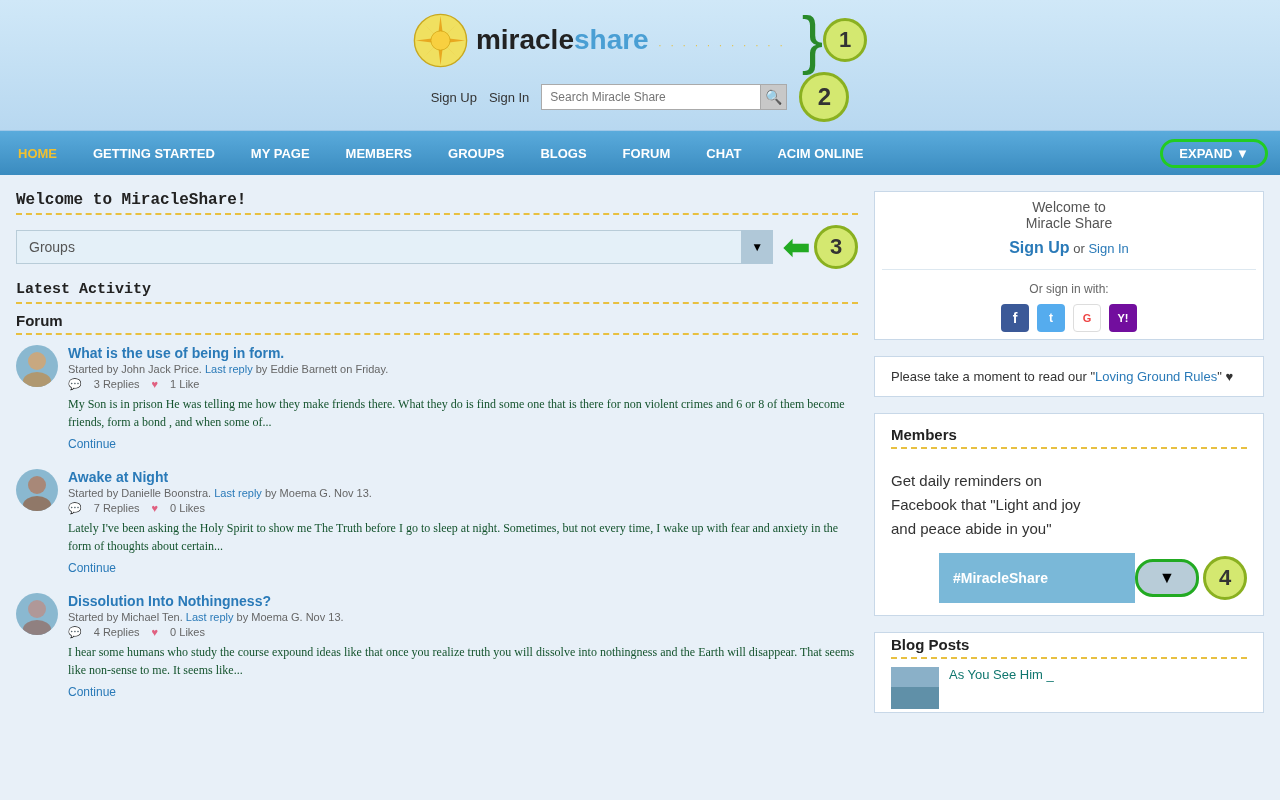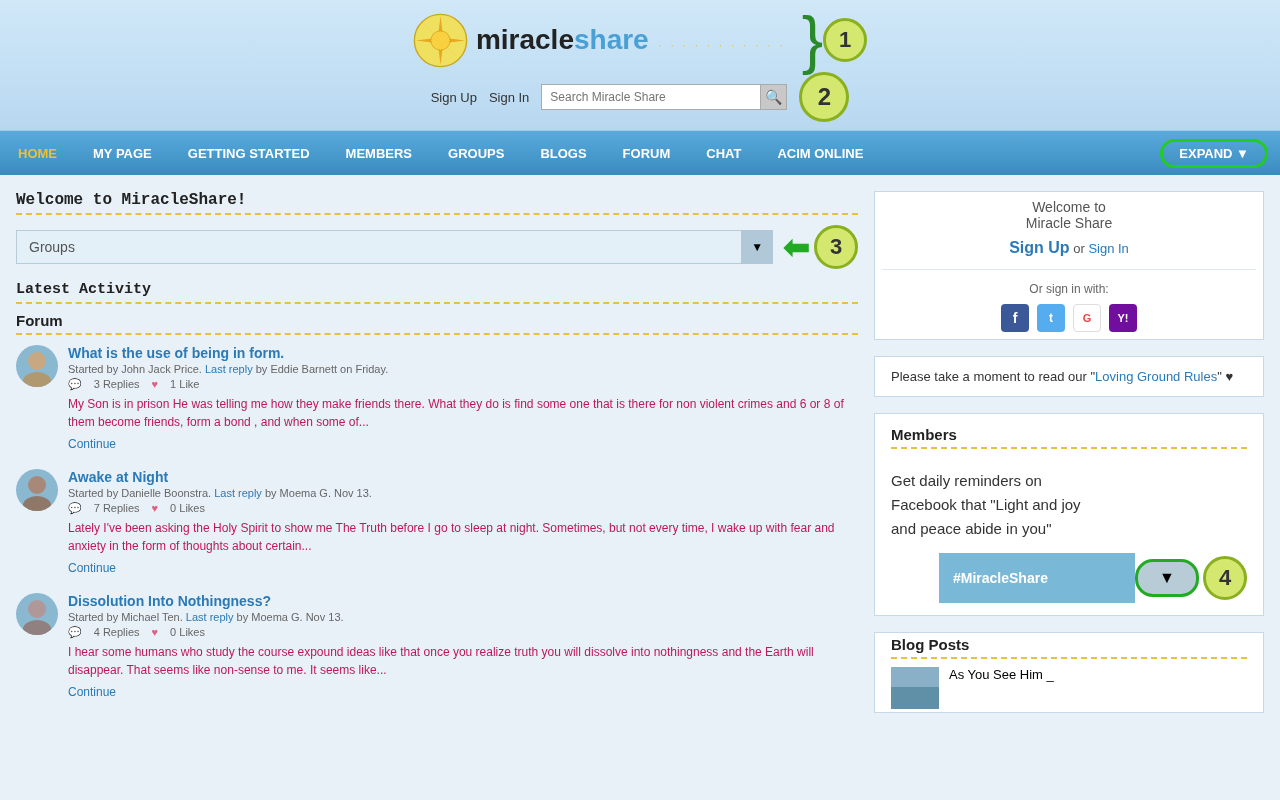--- a/index.html
+++ b/index.html
@@ -120,23 +120,24 @@
     .post-meta .last-reply { color: #2a7ab8; }
     .post-stats {
       display: flex;
       gap: 12px;
       font-size: 11px;
       color: #666;
       margin: 3px 0;
     }
     .post-excerpt {
       font-size: 12px;
-      color: #be185d;
+      color: #14532d;
       line-height: 1.5;
       margin: 4px 0;
+      font-family: Liberation Serif, serif;
     }
     .post-continue {
       color: #2a7ab8;
       font-size: 12px;
       cursor: pointer;
       display: inline-block;
       margin-top: 2px;
     }
 
     
@@ -249,21 +250,21 @@
       align-items: flex-start;
     }
     .blog-thumb {
       width: 48px;
       height: 42px;
       background: #8ab0c8;
       flex-shrink: 0;
       overflow: hidden;
     }
     .blog-post-link {
-      color: #000000;
+      color: #0f766e;
       font-size: 13px;
       cursor: pointer;
     }
   </style>
 </head>
 <body>
 
 <div id="header">
   <div id="logo-area">
 
@@ -298,22 +299,22 @@
       <input id="search-input" type="text" style="border: 1px solid rgb(170, 170, 170); padding: 4px 8px; font-size: 12px; width: 220px; height: 26px; color: rgb(136, 136, 136);" placeholder="Search Miracle Share">
       <button style="background:#c8c8c8;border:1px solid #aaa;border-left:none;height:26px;width:26px;cursor:pointer;font-size:14px;">🔍</button>
     </div>
 
     <div style="width:50px;height:50px;border-radius:50%;background:#d4e870;border:3px solid #8ab020;display:flex;align-items:center;justify-content:center;font-size:24px;font-weight:bold;color:#333;">2</div>
   </div>
 </div>
 
 <div id="nav">
   <div class="nav-item active">HOME</div>
+  <div class="nav-item">GETTING STARTED</div>
   <div class="nav-item">MY PAGE</div>
-  <div class="nav-item">GETTING STARTED</div>
   <div class="nav-item">MEMBERS</div>
   <div class="nav-item">GROUPS</div>
   <div class="nav-item">BLOGS</div>
   <div class="nav-item">FORUM</div>
   <div class="nav-item">CHAT</div>
   <div class="nav-item">ACIM ONLINE</div>
   <div style="margin-left:auto;margin-right:12px;position:relative;">
     <div style="border:3px solid #22cc22;border-radius:22px;padding:4px 16px;color:white;font-size:13px;font-weight:bold;cursor:pointer;display:flex;align-items:center;gap:4px;">EXPAND ▼</div>
 
   </div>

